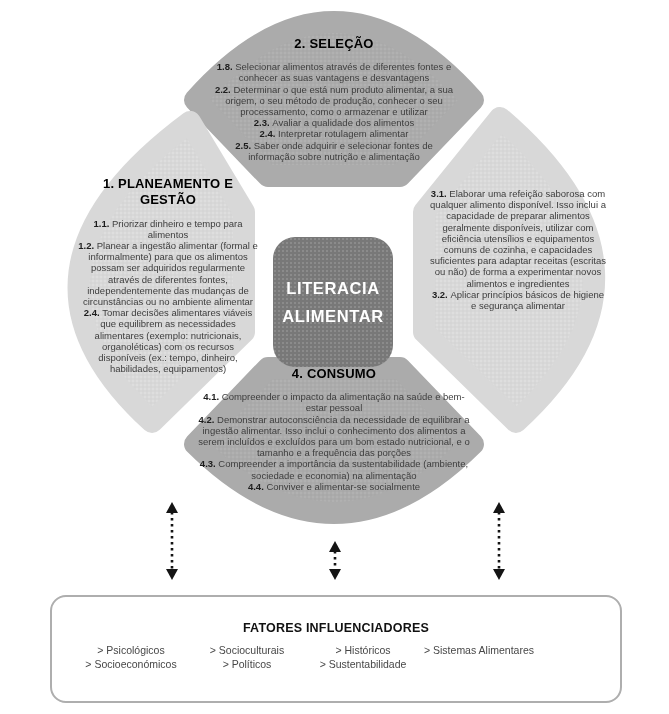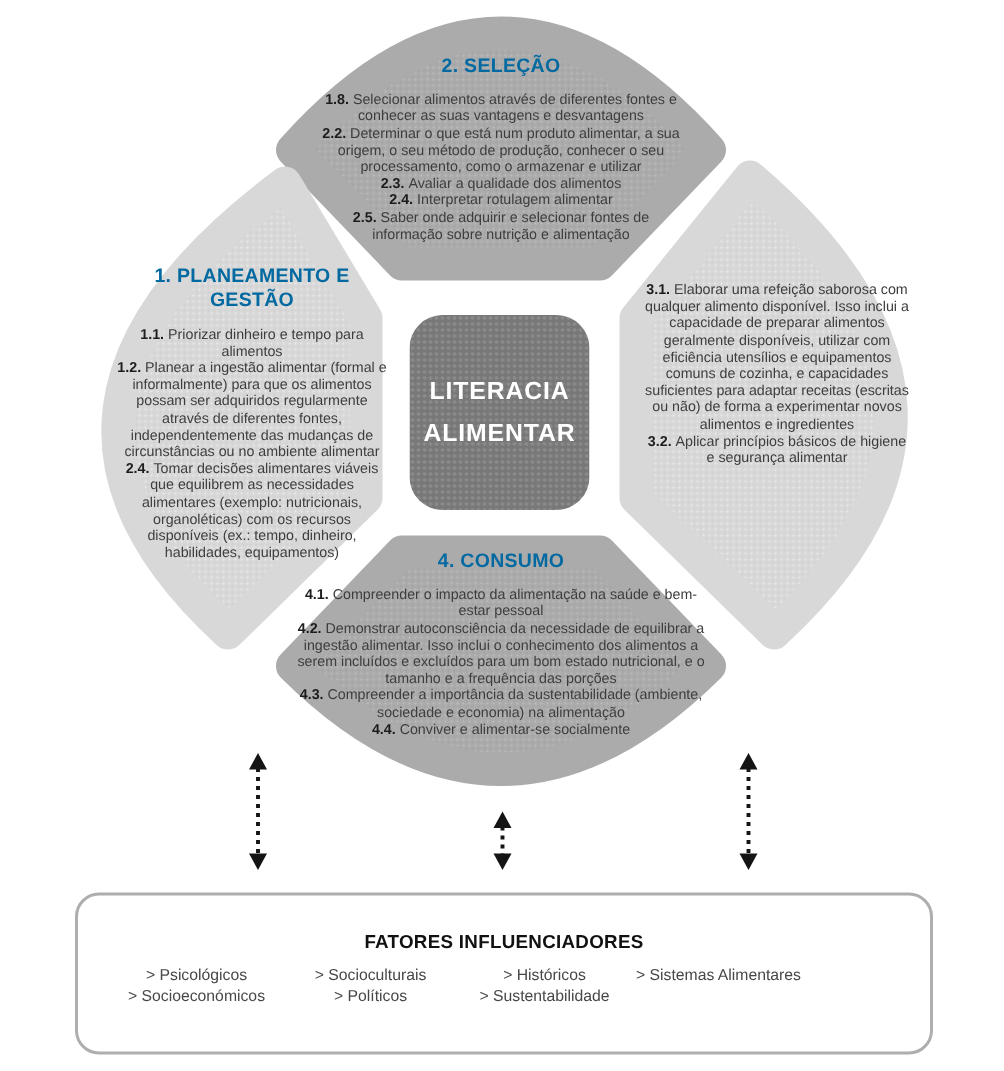--- a/index.html
+++ b/index.html
@@ -4,21 +4,21 @@
 <style>
   html,body { margin:0; padding:0; background:#ffffff; }
   .canvas {
     position:relative; width:669px; height:714px; overflow:hidden;
     background:#ffffff;
     font-family:"Liberation Sans","DejaVu Sans",sans-serif;
   }
   svg.layer { position:absolute; left:0; top:0; }
 
   .petal-text { position:absolute; text-align:center; color:#3d3d3d; }
-  .petal-title { font-weight:bold; color:#0369a1; font-size:13px; line-height:1.25; margin:0 auto 9px auto; letter-spacing:.2px; }
+  .petal-title { font-weight:bold; color:#000000; font-size:13px; line-height:1.25; margin:0 auto 9px auto; letter-spacing:.2px; }
   .petal-text.p-left .petal-title { max-width:132px; }
   .items { font-size:9.5px; line-height:1.18; }
   .items .item { margin:0; }
   .items .item b { color:#1c1c1c; }
 
   .center-box {
     position:absolute; left:273px; top:210px; width:120px; height:130px;
     border-radius:22px;
     display:flex; flex-direction:column; align-items:center; justify-content:center;
     color:#ffffff; font-weight:bold; font-size:16.5px; letter-spacing:.6px; line-height:1.7;
@@ -92,21 +92,21 @@
   <div class="petal-text p-bottom" style="left:194px; top:366px; width:280px;">
     <div class="petal-title">4. CONSUMO</div>
     <div class="items">
         <div class="item"><b>4.1. </b>Compreender o impacto da alimentação na saúde e bem-estar pessoal</div>
         <div class="item"><b>4.2. </b>Demonstrar autoconsciência da necessidade de equilibrar a ingestão alimentar. Isso inclui o conhecimento dos alimentos a serem incluídos e excluídos para um bom estado nutricional, e o tamanho e a frequência das porções</div>
         <div class="item"><b>4.3. </b>Compreender a importância da sustentabilidade (ambiente, sociedade e economia) na alimentação</div>
         <div class="item"><b>4.4. </b>Conviver e alimentar-se socialmente</div>
       </div>
   </div>
 
-  <div class="center-box" style="background-color: rgb(120, 120, 120);">
+  <div class="center-box" style="background-color: rgb(120, 120, 120); margin-top: 27px;">
     <div>LITERACIA</div>
     <div>ALIMENTAR</div>
   </div>
 
   <svg class="layer" width="669" height="714" viewBox="0 0 669 714">
     <g>
       <line x1="172" y1="512" x2="172" y2="570" stroke-width="2.6" stroke-dasharray="2.6 3.4" stroke="#141414"></line>
       <polygon points="172,502 166,513 178,513" fill="#141414"></polygon>
       <polygon points="172,580 166,569 178,569" fill="#141414"></polygon>
     </g>

